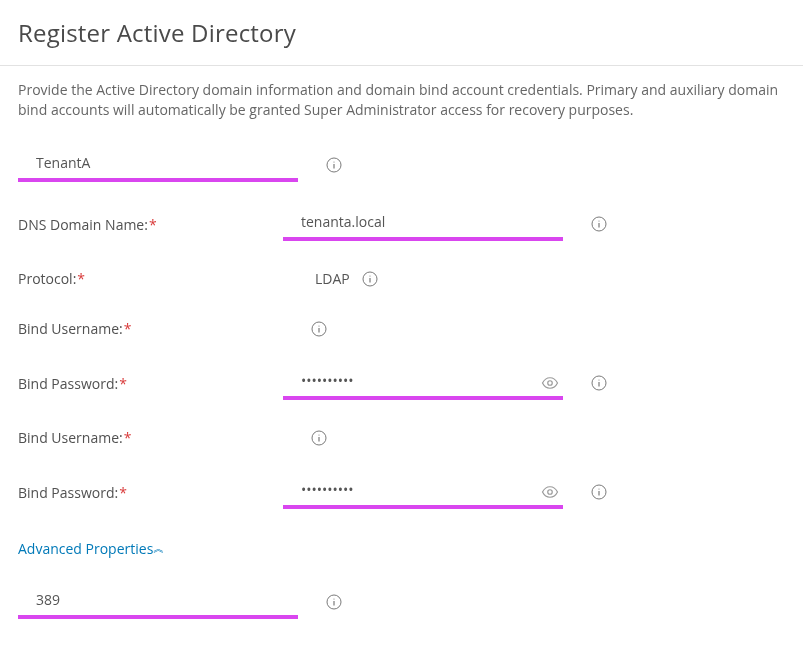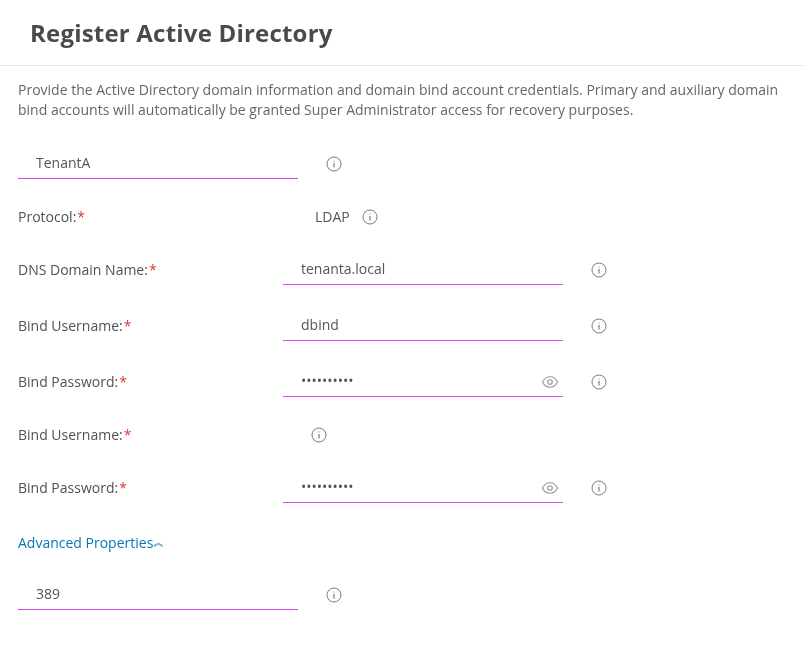--- a/index.html
+++ b/index.html
@@ -10,23 +10,23 @@
     font-size: 14px;
     color: #565656;
     background: #fff;
     width: 803px;
   }
   .page {
     padding: 10px 18px 24px 18px;
   }
   .page-title {
     font-size: 24px;
-    font-weight: 700;
+    font-weight: 400;
     color: #4a4a4a;
-    margin: 6px 0 16px 12px;
+    margin: 6px 0 16px 0;
     letter-spacing: 0.2px;
   }
   .hr {
     border: none;
     border-top: 1px solid #e2e2e2;
     margin: 0 -18px 14px -18px;
   }
   .description {
     font-size: 14px;
     color: #666;
@@ -51,21 +51,21 @@
   }
   .field-wrap {
     display: flex;
     align-items: center;
     flex: 1;
     position: relative;
   }
   .text-input {
     width: 280px;
     border: none;
-    border-bottom: 1px solid #d946ef;
+    border-bottom: 4px solid #d946ef;
     padding: 4px 18px 6px 18px;
     font-size: 14px;
     color: #555;
     background: transparent;
     outline: none;
     font-family: inherit;
   }
   .text-input::placeholder {
     color: #888;
   }
@@ -124,20 +124,37 @@
 
 <div class="page">
   <h1 class="page-title">Register Active Directory</h1>
   <hr class="hr">
   <p class="description">Provide the Active Directory domain information and domain bind account credentials. Primary and auxiliary domain bind accounts will automatically be granted Super Administrator access for recovery purposes.</p>
 
   
   <div class="form-row">
     <div class="field-wrap">
       <input type="text" class="text-input" value="TenantA" style="">
+      <span class="info-icon trailing-info">
+        <svg viewBox="0 0 16 16" fill="none" stroke="#7a7a7a" stroke-width="1">
+            <circle cx="8" cy="8" r="7"></circle>
+            <circle cx="8" cy="5" r="0.6" fill="#7a7a7a" stroke="none"></circle>
+            <line x1="8" y1="7" x2="8" y2="11.5" stroke="#7a7a7a" stroke-width="1.2"></line>
+          </svg>
+      </span>
+    </div>
+  </div>
+
+  
+  <div class="form-row">
+    <div class="form-label">
+      <span>DNS Domain Name:</span><span class="req">*</span>
+    </div>
+    <div class="field-wrap">
+      <input type="text" class="text-input" value="tenanta.local" style="">
       <span class="info-icon trailing-info">
         <svg viewBox="0 0 16 16" fill="none" stroke="#7a7a7a" stroke-width="1">
             <circle cx="8" cy="8" r="7"></circle>
             <circle cx="8" cy="5" r="0.6" fill="#7a7a7a" stroke="none"></circle>
             <line x1="8" y1="7" x2="8" y2="11.5" stroke="#7a7a7a" stroke-width="1.2"></line>
           </svg>
       </span>
     </div>
   </div>
 
@@ -156,41 +173,23 @@
               <line x1="8" y1="7" x2="8" y2="11.5" stroke="#7a7a7a" stroke-width="1.2"></line>
             </svg>
         </span>
       </span>
     </div>
   </div>
 
   
   <div class="form-row">
     <div class="form-label">
-      <span>DNS Domain Name:</span><span class="req">*</span>
-    </div>
-    <div class="field-wrap">
-      <input type="text" class="text-input" value="tenanta.local" style="">
-      <span class="info-icon trailing-info">
-        <svg viewBox="0 0 16 16" fill="none" stroke="#7a7a7a" stroke-width="1">
-            <circle cx="8" cy="8" r="7"></circle>
-            <circle cx="8" cy="5" r="0.6" fill="#7a7a7a" stroke="none"></circle>
-            <line x1="8" y1="7" x2="8" y2="11.5" stroke="#7a7a7a" stroke-width="1.2"></line>
-          </svg>
-      </span>
-    </div>
-  </div>
-
-  
-  <div class="form-row">
-    <div class="form-label">
       <span>Bind Username:</span><span class="req">*</span>
     </div>
     <div class="field-wrap">
-      <input type="text" class="text-input" value="dbind" style="">
       <span class="info-icon trailing-info">
         <svg viewBox="0 0 16 16" fill="none" stroke="#7a7a7a" stroke-width="1">
             <circle cx="8" cy="8" r="7"></circle>
             <circle cx="8" cy="5" r="0.6" fill="#7a7a7a" stroke="none"></circle>
             <line x1="8" y1="7" x2="8" y2="11.5" stroke="#7a7a7a" stroke-width="1.2"></line>
           </svg>
       </span>
     </div>
   </div>
 

